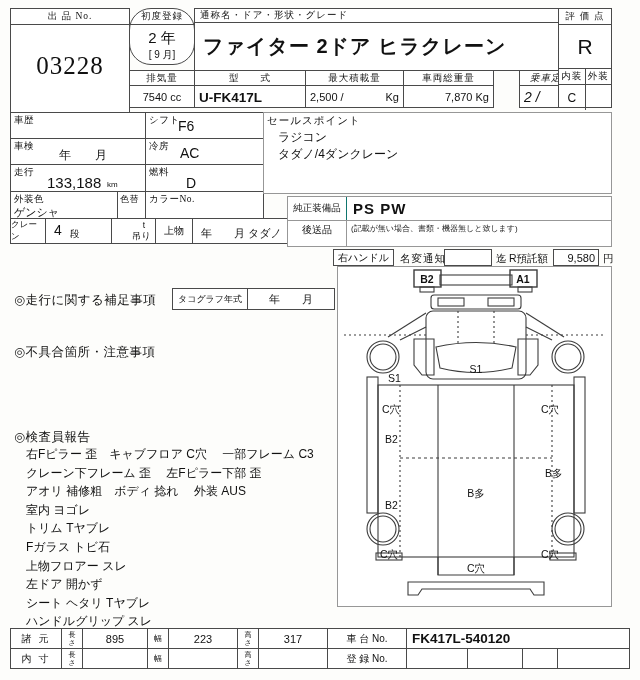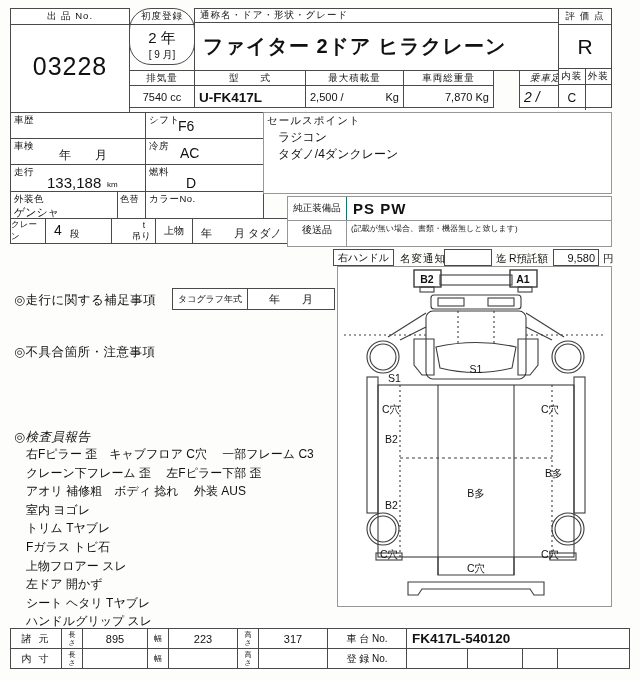--- a/index.html
+++ b/index.html
@@ -16,21 +16,21 @@
   .rep-line{font-size:12px;line-height:18.6px;white-space:pre;}
   .stack{font-size:7px;line-height:7.5px;width:9px;margin:0 auto;word-break:break-all;text-align:center;}
   .fcell{display:flex;align-items:center;justify-content:center;}
   svg text{font-family:"Liberation Sans","DejaVu Sans",sans-serif;}
 </style>
 </head>
 <body>
 
 <div class="sheet">
 
-  <div class="cell" style="left:10px;top:8px;width:120px;height:112px;">
+  <div class="cell" style="left:10px;top:8px;width:120px;height:112px;font-family:Liberation Serif, serif;">
     <div class="hdr hdrb" style="height:15px;">出 品 No.</div>
     <div style="height:82px;display:flex;align-items:center;justify-content:center;font-size:25px;letter-spacing:1px;">03228</div>
   </div>
 
   <div class="cell" style="left:129px;top:8px;width:66px;height:57px;border-radius:22px;">
     <div class="hdr hdrb" style="height:15px;">初度登録</div>
     <div style="text-align:center;padding-top:4px;">
       <div style="font-size:15px;">2 年</div>
       <div style="font-size:10px;">[ 9 月]</div>
     </div>
@@ -110,21 +110,21 @@
     <span class="txt" style="left:40px;top:10px;font-size:14px;">D</span>
   </div>
 
   <div class="cell" style="left:10px;top:191px;width:108px;height:28px;">
     <span class="lblTL">外装色</span>
     <span class="txt" style="left:3px;top:13px;font-size:11px;">ゲンシャ</span>
   </div>
   <div class="cell" style="left:117px;top:191px;width:29px;height:28px;">
     <span class="lblTL" style="font-size:9px;left:2px;">色替</span>
   </div>
-  <div class="cell" style="left:145px;top:191px;width:119px;height:28px;">
+  <div class="cell" style="left:145px;top:191px;width:119px;height:28px;font-family:Liberation Serif, serif;">
     <span class="lblTL">カラーNo.</span>
   </div>
 
   <div class="cell" style="left:10px;top:218px;width:36px;height:26px;">
     <span class="fcell" style="display:flex;height:100%;font-size:8.5px;">クレーン</span>
   </div>
   <div class="cell" style="left:45px;top:218px;width:67px;height:26px;">
     <span class="txt" style="left:8px;top:3px;font-size:14px;">4</span>
     <span class="txt" style="left:24px;top:9px;font-size:9.5px;">段</span>
   </div>
@@ -165,21 +165,21 @@
   <span class="txt nob" style="left:603px;top:252px;font-size:10.5px;">円</span>
 
   <span class="heading" style="left:14px;top:292px;">◎走行に関する補足事項</span>
   <div class="cell" style="left:172px;top:288px;width:163px;height:22px;display:flex;">
     <div class="fcell" style="width:74px;border-right:1px solid #4a4a4a;font-size:9px;">タコグラフ年式</div>
     <div class="fcell" style="flex:1;font-size:11px;">年　　月</div>
   </div>
 
   <span class="heading" style="left:14px;top:344px;">◎不具合箇所・注意事項</span>
 
-  <span class="heading" style="left:14px;top:429px;font-style:italic;">◎検査員報告</span>
+  <span class="heading" style="left:14px;top:429px;">◎検査員報告</span>
   <div style="position:absolute;left:26px;top:445px;width:310px;">
     <div class="rep-line">右Fピラー 歪　キャブフロア C穴　 一部フレーム C3</div>
     <div class="rep-line">クレーン下フレーム 歪　 左Fピラー下部 歪</div>
     <div class="rep-line">アオリ 補修粗　ボディ 捻れ　 外装 AUS</div>
     <div class="rep-line">室内 ヨゴレ</div>
     <div class="rep-line">トリム Tヤブレ</div>
     <div class="rep-line">Fガラス トビ石</div>
     <div class="rep-line">上物フロアー スレ</div>
     <div class="rep-line">左ドア 開かず</div>
     <div class="rep-line">シート ヘタリ Tヤブレ</div>

